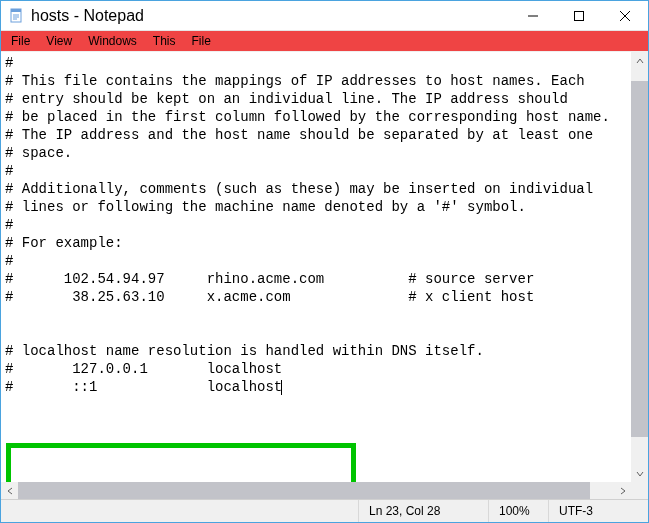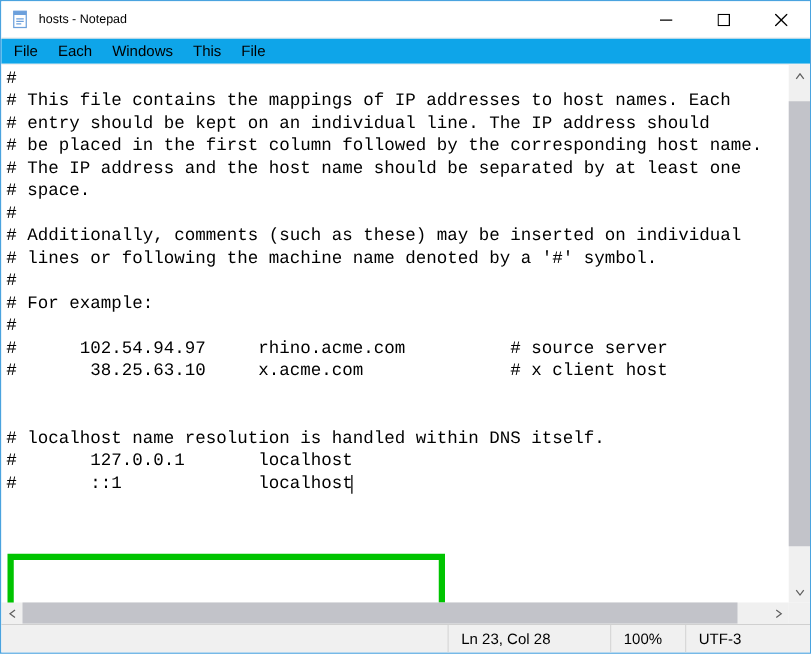--- a/index.html
+++ b/index.html
@@ -21,38 +21,38 @@
     align-items: center;
     border-bottom: 1px solid #e5e5e5;
   }
   .titlebar .icon {
     width: 16px; height: 16px;
     margin: 0 6px 0 8px;
     display: flex; align-items: center; justify-content: center;
   }
   .titlebar .title {
     flex: 1;
-    font-size: 10px;
+    font-size: 16px;
     color: #000;
   }
   .winbtns { display: flex; height: 100%; }
   .winbtn {
     width: 46px; height: 100%;
     display: flex; align-items: center; justify-content: center;
     font-family: "Segoe UI Symbol", sans-serif;
     font-size: 10px;
     color: #000;
   }
   .menubar {
     height: 20px;
     display: flex;
     align-items: center;
     padding: 0 2px;
     font-size: 12px;
-    background: #0ea5e9;
+    background: #ef4444;
   }
   .menuitem {
     padding: 2px 8px;
     cursor: default;
   }
   .editor-wrap {
     flex: 1;
     position: relative;
     overflow: hidden;
     border-top: 1px solid #f0f0f0;
@@ -163,21 +163,21 @@
       <svg width="10" height="10">
           <line x1="0" y1="0" x2="10" y2="10" stroke="#000" stroke-width="1"></line>
           <line x1="10" y1="0" x2="0" y2="10" stroke="#000" stroke-width="1"></line>
         </svg>
     </div>
   </div>
 </div>
 
 <div class="menubar">
   <div class="menuitem">File</div>
-  <div class="menuitem">Each</div>
+  <div class="menuitem">View</div>
   <div class="menuitem">Windows</div>
   <div class="menuitem">This</div>
   <div class="menuitem">File</div>
 </div>
 
 <div class="editor-wrap">
   <div class="editor" id="editor">#
 # This file contains the mappings of IP addresses to host names. Each
 # entry should be kept on an individual line. The IP address should
 # be placed in the first column followed by the corresponding host name.

